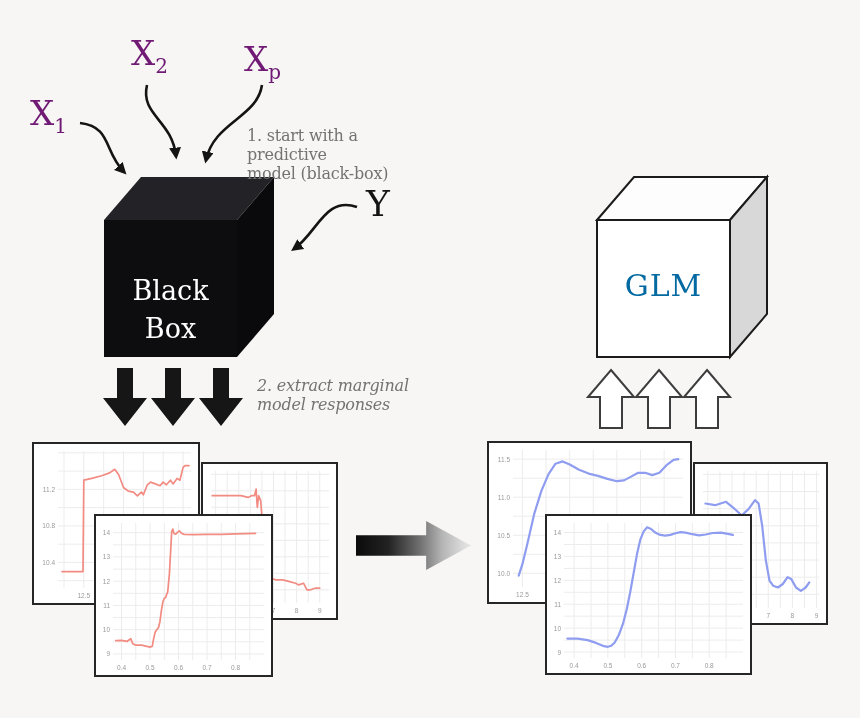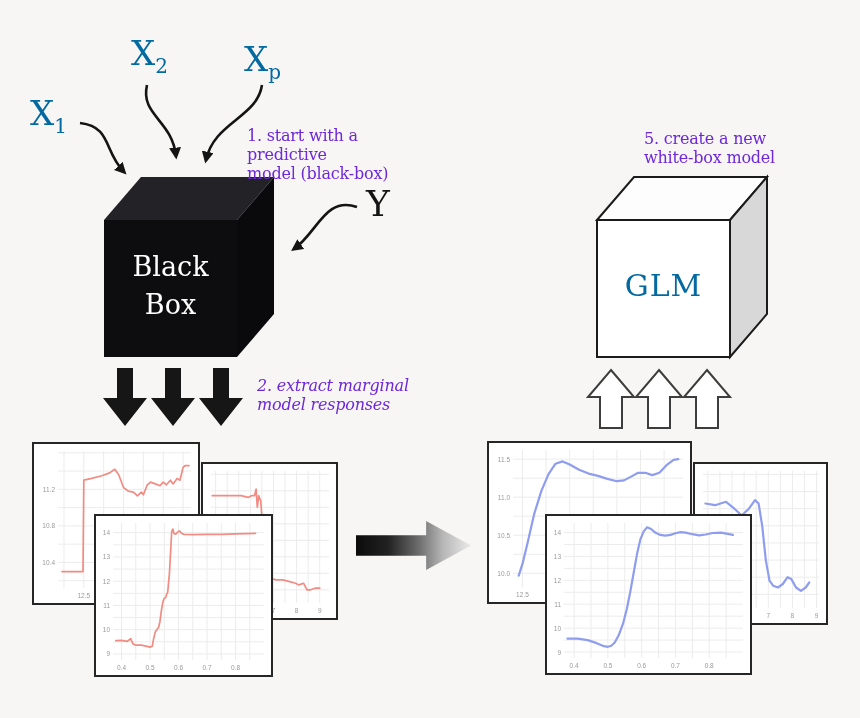--- a/index.html
+++ b/index.html
@@ -1,28 +1,28 @@
 <!DOCTYPE html>
 <html><head>
 <meta charset="utf-8">
 <style>
   html,body{margin:0;padding:0;}
   body{width:860px;height:718px;background:#f7f6f4;font-family:"DejaVu Serif",serif;}
   .stage{position:relative;width:860px;height:718px;overflow:hidden;}
 
-  .xlabel{position:absolute;font-size:34px;color:#0369a1;line-height:1;}
+  .xlabel{position:absolute;font-size:34px;color:#701a75;line-height:1;}
   .xlabel sub{font-size:20px;line-height:0;}
   .ylabel{position:absolute;font-size:36px;color:#141414;line-height:1;}
 
-  .step{position:absolute;font-size:16px;line-height:1.18;color:#6d28d9;
+  .step{position:absolute;font-size:16px;line-height:1.18;color:#737373;
         white-space:pre-line;letter-spacing:-0.2px;}
 
   .cube-svg{position:absolute;}
   .cube-label{position:absolute;text-align:center;white-space:pre-line;}
-  #blackbox-label{color:#ffffff;font-size:27px;line-height:1.4;}
+  #blackbox-label{color:#ffffff;font-size:27px;line-height:1.4;margin-top:24px;}
   #glm-label{color:#0369a1;font-size:30px;letter-spacing:1px;}
 
   .arrows-svg{position:absolute;left:0;top:0;pointer-events:none;}
   .block-arrows{position:absolute;}
 
   .gradient-arrow{position:absolute;left:356px;top:521px;width:115px;height:49px;
     background:linear-gradient(90deg,#0b0b0b 0%,#222222 28%,#6e6e6e 55%,#b5b5b5 75%,#e2e2e2 96%);
     clip-path:polygon(0 29%,61% 29%,61% 0%,100% 50%,61% 100%,61% 71%,0 71%);}
 
   .panel{position:absolute;background:#ffffff;border:2px solid #262626;box-sizing:border-box;}
@@ -63,22 +63,20 @@
     <polygon points="10,50 47,7 180,7 143,50" fill="#fdfdfd" stroke="#1b1b1b" stroke-width="2"></polygon>
     <polygon points="143,50 180,7 180,144 143,187" fill="#d8d8d8" stroke="#1b1b1b" stroke-width="2"></polygon>
     <polygon points="10,50 143,50 143,187 10,187" fill="#ffffff" stroke="#1b1b1b" stroke-width="2"></polygon>
   </svg>
   <div class="cube-label" id="glm-label" style="left:597px;top:268px;width:133px;">GLM</div>
 
   <div class="step" style="left:247px;top:127px;width:190px;">1. start with a predictive
 model (black-box)</div>
   <div class="step" style="left:257px;top:377px;width:170px;font-style:italic;">2. extract marginal
 model responses</div>
-  <div class="step" style="left:644px;top:130px;width:170px;">5. create a new
-white-box model</div>
 
   <svg class="block-arrows" style="left:100px;top:368px;" width="150" height="62">
     <polygon points="17,0 33,0 33,30 47,30 25,58 3,30 17,30" fill="#161616"></polygon>
     <polygon points="65,0 81,0 81,30 95,30 73,58 51,30 65,30" fill="#161616"></polygon>
     <polygon points="113,0 129,0 129,30 143,30 121,58 99,30 113,30" fill="#161616"></polygon>
   </svg>
 
   <svg class="block-arrows" style="left:586px;top:368px;" width="160" height="64">
     <polygon points="25,2 48,29 36,29 36,60 14,60 14,29 2,29" fill="#ffffff" stroke="#3d3d3d" stroke-width="2"></polygon>
     <polygon points="73,2 96,29 84,29 84,60 62,60 62,29 50,29" fill="#ffffff" stroke="#3d3d3d" stroke-width="2"></polygon>

